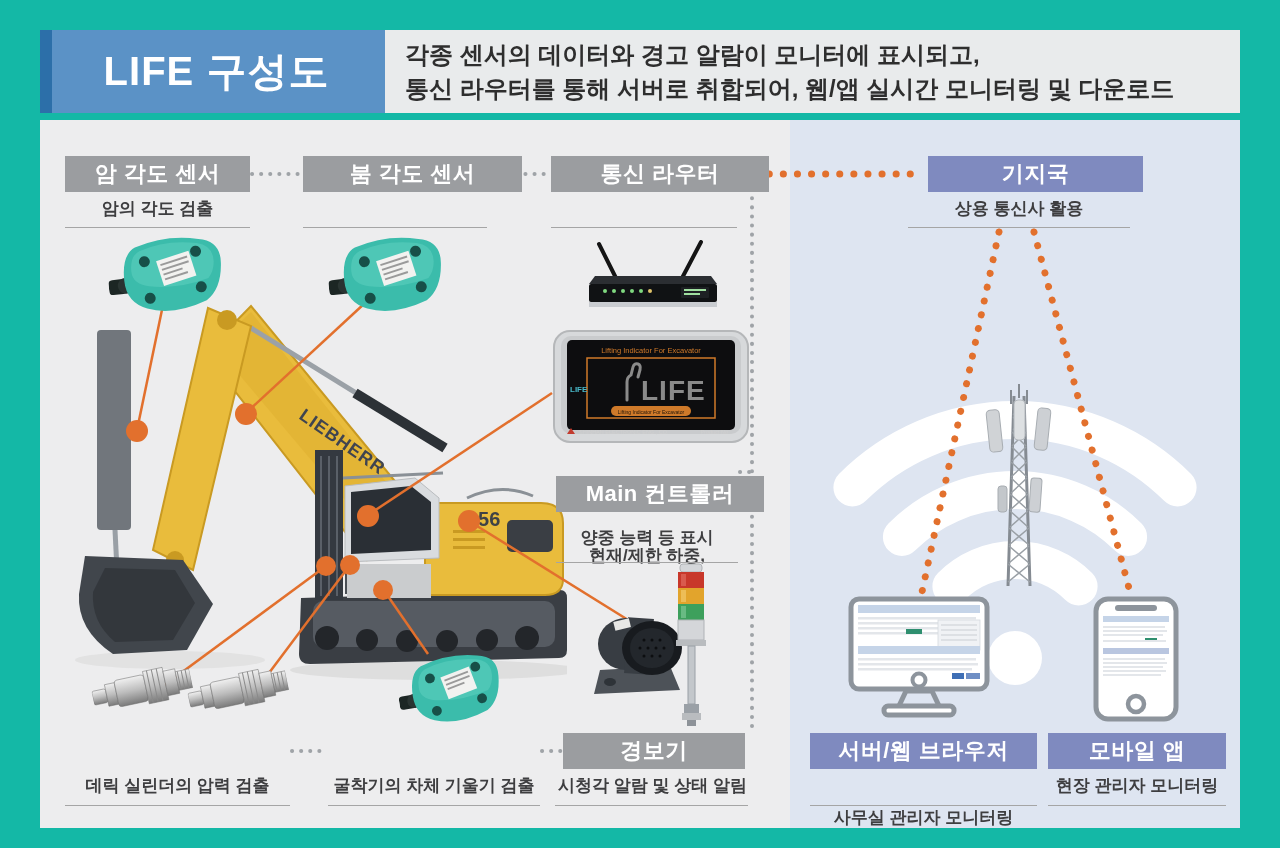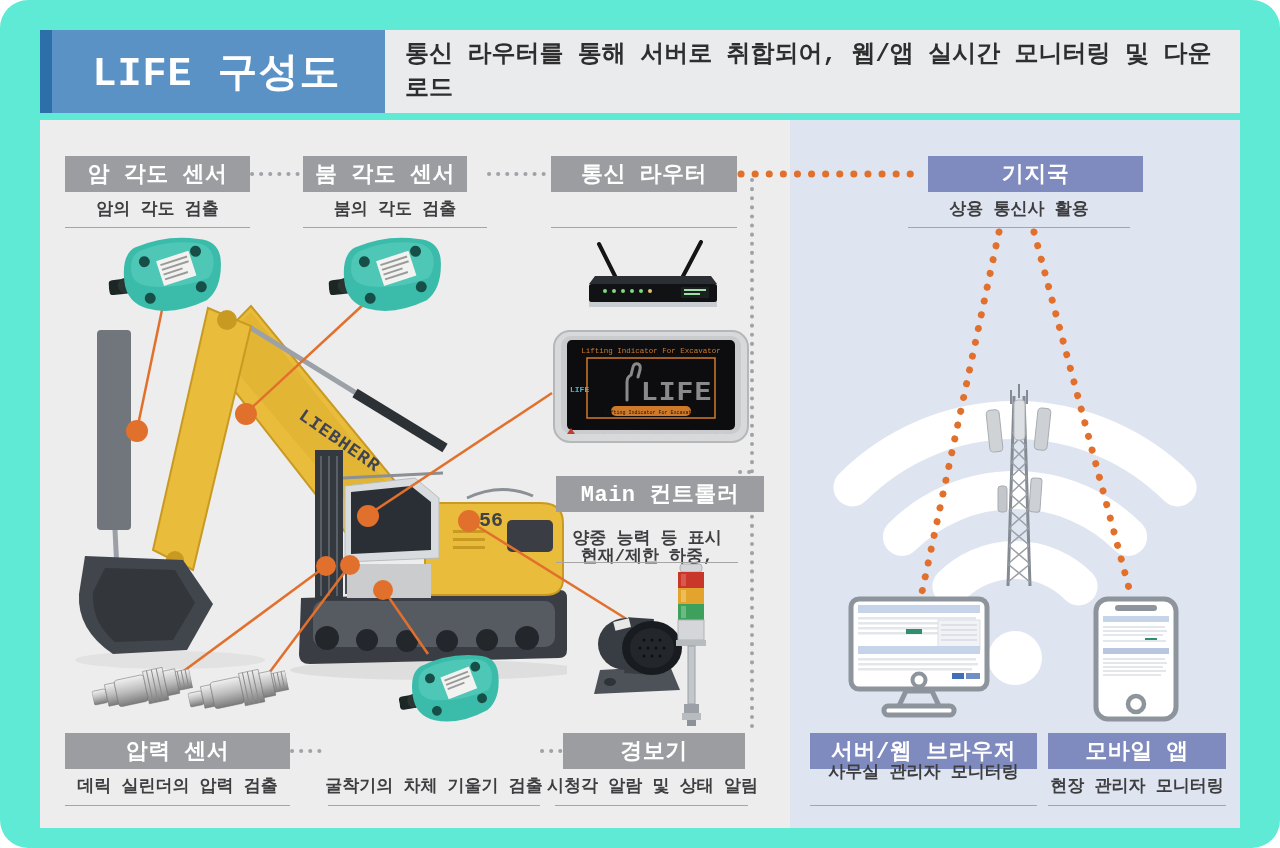--- a/index.html
+++ b/index.html
@@ -1,17 +1,17 @@
 <!DOCTYPE html>
 <html><head>
 <meta charset="utf-8">
 <style>
   html,body{margin:0;padding:0;background:#ffffff;}
-  #app{position:relative;width:1280px;height:848px;background:#5eead4;overflow:hidden;
-       font-family:Liberation Mono, monospace;border-radius:28px;}
+  #app{position:relative;width:1280px;height:848px;background:#14b8a6;overflow:hidden;
+       font-family:Liberation Sans, sans-serif;}
   .abs{position:absolute;}
   .label-box{display:flex;align-items:center;justify-content:center;color:#ffffff;
              font-weight:700;font-size:22px;letter-spacing:0.5px;height:36px;z-index:7;}
   .gray-box{background:#9b9da0;}
   .peri-box{background:#7f8abf;}
   .caption{font-size:17px;font-weight:600;color:#3e3e40;text-align:center;z-index:7;}
   .underline{height:1px;background:#a5a5a5;z-index:7;}
   .dotg{stroke:#9fa3a7;stroke-width:4;stroke-dasharray:0.1 9;stroke-linecap:round;}
   .doto{stroke:#e2702d;stroke-width:7;stroke-dasharray:0.1 14;stroke-linecap:round;}
   .lead{stroke:#e2702d;stroke-width:2.5;}
@@ -21,20 +21,21 @@
 <body>
 
 <div id="app">
 
   <div class="abs" style="left:40px;top:30px;width:1200px;height:83px;background:#e9ebec;"></div>
   <div class="abs" style="left:40px;top:30px;width:345px;height:83px;background:#5b92c6;display:flex;align-items:center;justify-content:center;">
     <div class="abs" style="left:0;top:0;width:12px;height:83px;background:#2c6fa9;"></div>
     <span style="color:#fff;font-weight:700;font-size:40px;letter-spacing:1px;margin-left:8px;">LIFE 구성도</span>
   </div>
   <div class="abs" style="left:405px;top:38px;width:830px;font-size:24px;font-weight:600;color:#2e2e2e;line-height:34px;">
+    <div>각종 센서의 데이터와 경고 알람이 모니터에 표시되고,</div>
     <div>통신 라우터를 통해 서버로 취합되어, 웹/앱 실시간 모니터링 및 다운로드</div>
   </div>
 
   <div class="abs" style="left:40px;top:120px;width:750px;height:708px;background:#ededee;"></div>
   <div class="abs" style="left:790px;top:120px;width:450px;height:708px;background:#dee5f1;"></div>
 
   <svg class="abs" style="left:790px;top:118px;z-index:4;" width="450" height="710" viewBox="0 0 450 710">
     <g fill="none" stroke="#ffffff" stroke-width="38" stroke-linecap="round">
       <path d="M62.4 369.4 A230 230 0 0 1 387.6 369.4"></path>
       <path d="M111.9 418.9 A160 160 0 0 1 338.1 418.9"></path>
@@ -338,48 +339,46 @@
     <circle cx="469" cy="521" r="11" class="odot"></circle>
     <circle cx="326" cy="566" r="10" class="odot"></circle>
     <circle cx="350" cy="565" r="10" class="odot"></circle>
     <circle cx="383" cy="590" r="10" class="odot"></circle>
   </svg>
 
   <div class="abs label-box gray-box" style="left:65px;top:156px;width:185px;">암 각도 센서</div>
   <div class="abs caption" style="left:65px;top:197px;width:185px;">암의 각도 검출</div>
   <div class="abs underline" style="left:65px;top:227px;width:185px;"></div>
 
-  <div class="abs label-box gray-box" style="left:303px;top:156px;width:164px;">붐 각도 센서</div>
-  <div class="abs caption" style="left:303px;top:197px;width:184px;">붐의 각도 검출</div>
+  <div class="abs label-box gray-box" style="left:303px;top:156px;width:219px;">붐 각도 센서</div>
   <div class="abs underline" style="left:303px;top:227px;width:184px;"></div>
 
-  <div class="abs label-box gray-box" style="left:551px;top:156px;width:186px;">통신 라우터</div>
+  <div class="abs label-box gray-box" style="left:551px;top:156px;width:218px;">통신 라우터</div>
   <div class="abs underline" style="left:551px;top:227px;width:186px;"></div>
 
   <div class="abs label-box peri-box" style="left:928px;top:156px;width:215px;">기지국</div>
   <div class="abs caption" style="left:908px;top:197px;width:222px;">상용 통신사 활용</div>
   <div class="abs underline" style="left:908px;top:227px;width:222px;"></div>
 
   <div class="abs label-box gray-box" style="left:556px;top:476px;width:208px;">Main 컨트롤러</div>
   <div class="abs caption" style="left:546px;top:496px;width:202px;margin-top:48px;">현재/제한 하중,</div>
   <div class="abs caption" style="left:546px;top:526px;width:202px;">양중 능력 등 표시</div>
   <div class="abs underline" style="left:556px;top:562px;width:182px;"></div>
 
-  <div class="abs label-box gray-box" style="left:65px;top:733px;width:225px;">압력 센서</div>
   <div class="abs caption" style="left:55px;top:774px;width:245px;">데릭 실린더의 압력 검출</div>
   <div class="abs underline" style="left:65px;top:805px;width:225px;"></div>
 
   <div class="abs caption" style="left:310px;top:774px;width:248px;">굴착기의 차체 기울기 검출</div>
   <div class="abs underline" style="left:328px;top:805px;width:212px;"></div>
 
   <div class="abs label-box gray-box" style="left:563px;top:733px;width:182px;">경보기</div>
   <div class="abs caption" style="left:540px;top:774px;width:225px;">시청각 알람 및 상태 알림</div>
   <div class="abs underline" style="left:555px;top:805px;width:193px;"></div>
 
   <div class="abs label-box peri-box" style="left:810px;top:733px;width:227px;">서버/웹 브라우저</div>
-  <div class="abs caption" style="left:805px;top:760px;width:237px;">사무실 관리자 모니터링</div>
+  <div class="abs caption" style="left:805px;top:806px;width:237px;">사무실 관리자 모니터링</div>
   <div class="abs underline" style="left:810px;top:805px;width:227px;"></div>
 
   <div class="abs label-box peri-box" style="left:1048px;top:733px;width:178px;">모바일 앱</div>
   <div class="abs caption" style="left:1033px;top:774px;width:208px;">현장 관리자 모니터링</div>
   <div class="abs underline" style="left:1048px;top:805px;width:178px;"></div>
 
 </div>
 
 </body></html>

